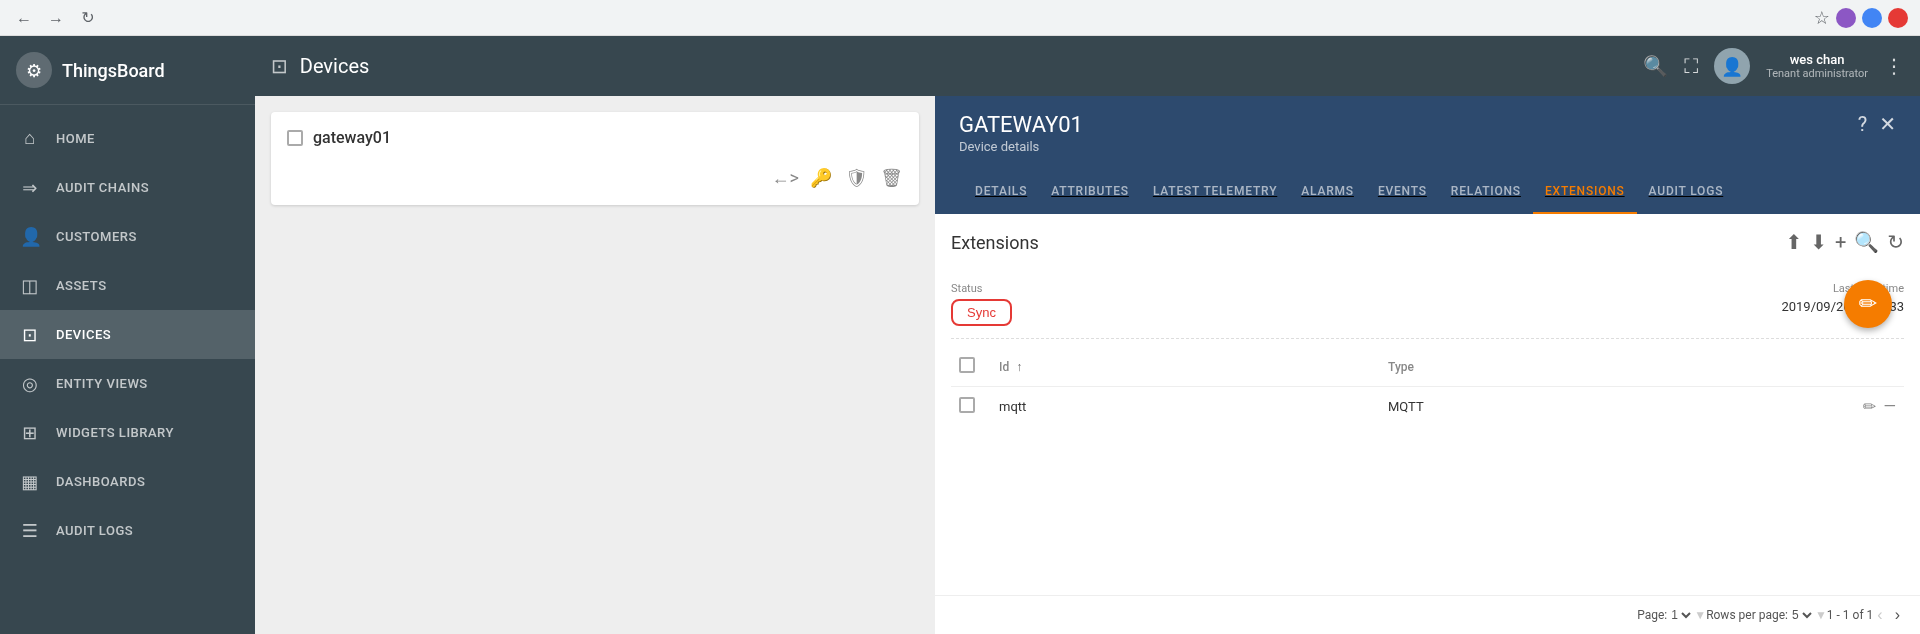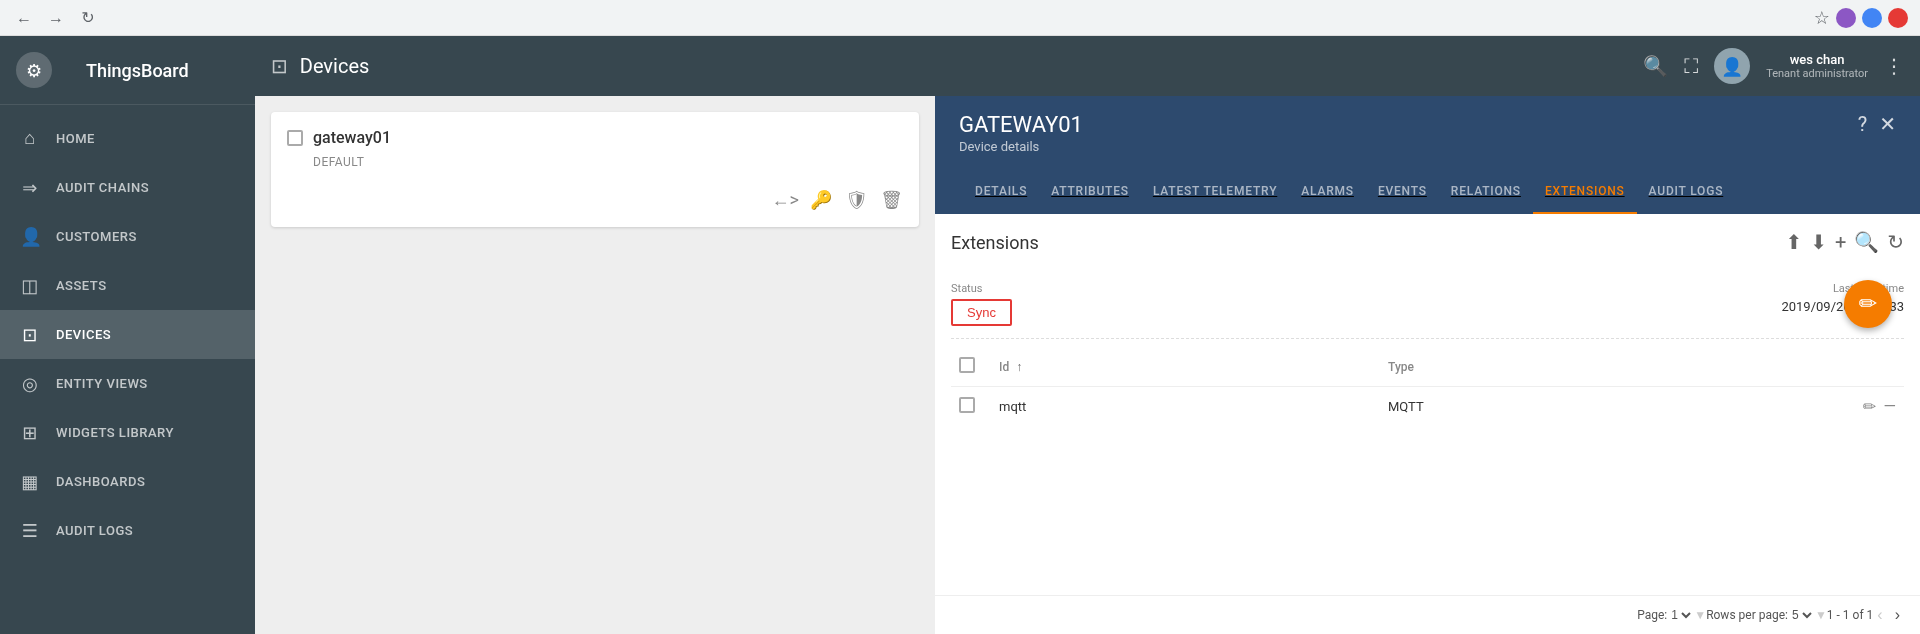--- a/index.html
+++ b/index.html
@@ -43,21 +43,21 @@
       padding: 16px 16px;
       border-bottom: 1px solid rgba(255,255,255,0.1);
     }
     .sidebar-logo-icon {
       width: 36px; height: 36px;
       border-radius: 50%;
       background: rgba(255,255,255,0.2);
       display: flex; align-items: center; justify-content: center;
       font-size: 18px; color: #fff;
     }
-    .sidebar-logo-text { font-size: 18px; font-weight: 500; color: #fff; margin-left: 24px; }
+    .sidebar-logo-text { font-size: 18px; font-weight: 500; color: #fff; }
     .sidebar-nav { flex: 1; padding: 8px 0; }
     .sidebar-item {
       display: flex; align-items: center; gap: 16px;
       padding: 14px 20px;
       cursor: pointer;
       font-size: 13px; font-weight: 500; letter-spacing: 0.5px;
       color: rgba(255,255,255,0.7);
       transition: background 0.2s;
     }
     .sidebar-item.active { background: rgba(255,255,255,0.15); color: #fff; }
@@ -180,21 +180,21 @@
       border-bottom: 1px dashed #ddd;
     }
     .status-label { font-size: 11px; color: #888; margin-bottom: 4px; }
     .sync-button {
       border: 2px solid #e53935;
       color: #e53935;
       background: none;
       padding: 4px 14px;
       font-size: 13px; font-weight: 500;
       cursor: pointer;
-      border-radius: 2px;
+      border-radius: 8px;
     }
     .last-sync { text-align: right; }
     .last-sync-label { font-size: 11px; color: #888; margin-bottom: 4px; }
     .last-sync-value { font-size: 13px; color: #333; }
 
     
     .ext-table { width: 100%; border-collapse: collapse; margin-top: 8px; }
     .ext-table-header { border-bottom: 1px solid #eee; }
     .ext-table th {
       font-size: 12px; font-weight: 500; color: #888;
@@ -322,21 +322,20 @@
     </div>
 
     <div class="content-area">
 
       <div class="device-list-panel">
         <div class="device-card">
           <div class="device-card-header">
             <span class="device-checkbox"></span>
             <span class="device-name">gateway01</span>
           </div>
-          <div class="device-type">DEFAULT</div>
           <div class="device-card-actions">
             <span class="device-action-icon">←&gt;</span>
             <span class="device-action-icon">🔑</span>
             <span class="device-action-icon">🛡</span>
             <span class="device-action-icon">🗑</span>
           </div>
         </div>
       </div>
 
       <div class="detail-panel" style="position:relative;">

